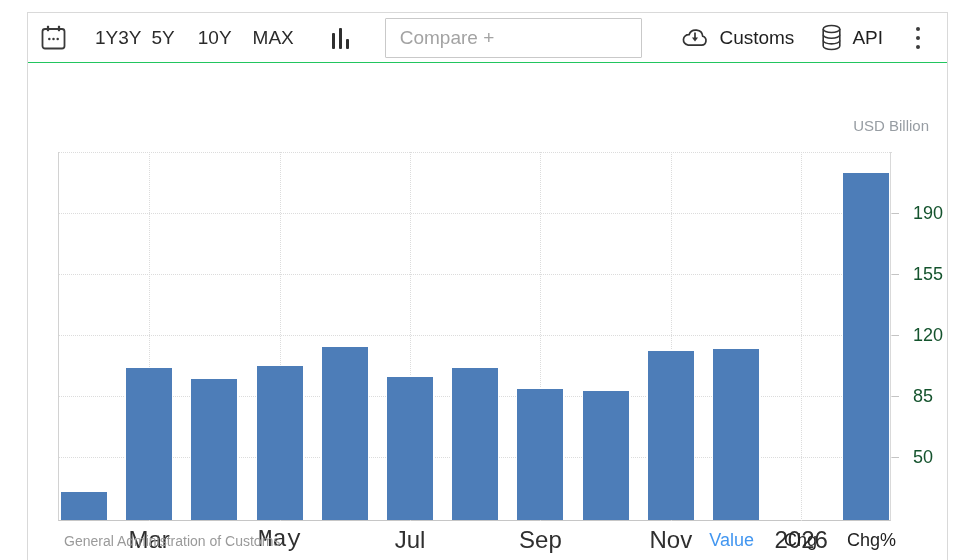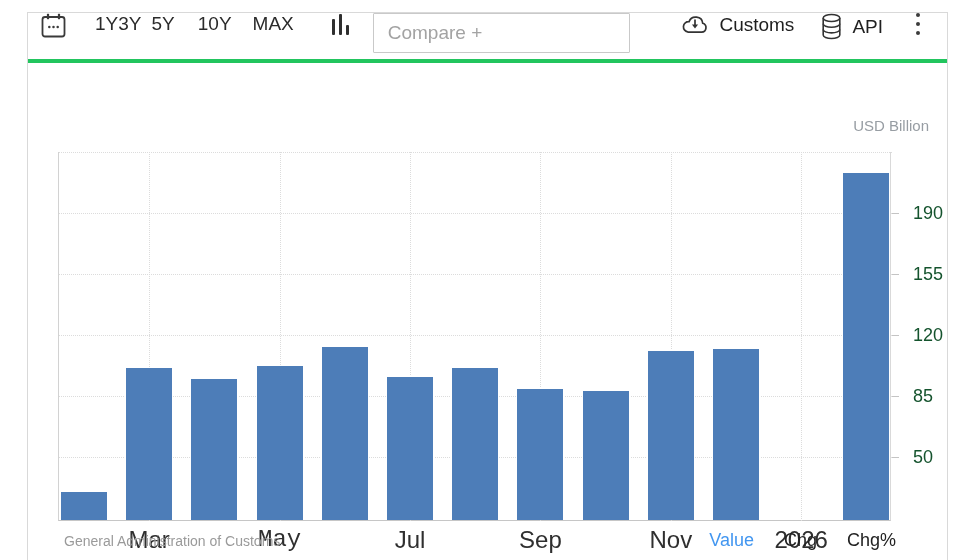--- a/index.html
+++ b/index.html
@@ -2,30 +2,30 @@
 <html><head>
 <meta charset="utf-8">
 <style>
   * { margin:0; padding:0; box-sizing:border-box; }
   html,body { width:957px; height:560px; background:#fff; overflow:hidden;
     font-family:"Liberation Sans","DejaVu Sans",sans-serif; }
   .widget { position:absolute; left:27px; top:12px; width:921px; height:560px;
     border:1px solid #d9d9d9; border-bottom:none; background:#fff; }
 
   
-  .toolbar { height:50px; display:flex; align-items:flex-start;
-    padding:0 27px 0 13px; border-bottom:4px solid #22c55e; }
+  .toolbar { height:50px; display:flex; align-items:center;
+    padding:0 27px 0 13px; border-bottom:1px solid #22c55e; }
   .tbtn { cursor:pointer; display:flex; align-items:center; }
   .range { font-size:19px; color:#2b2b2b; }
   .r1{margin-left:29px}.r2{}.r3{margin-left:10px}
   .r4{margin-left:23px}.r5{margin-left:21px}
   .coltype { margin-left:38px; display:flex; align-items:flex-end; height:22px; }
   .coltype span { display:block; width:3px; background:#2f2f2f; border-radius:1px; margin-right:4px; }
   .coltype .c1{height:16px}.coltype .c2{height:21px}.coltype .c3{height:10px;margin-right:0}
-  .compare { margin-left:24px; width:257px; height:40px; border:1px solid #c9c9c9;
+  .compare { margin-left:36px; width:257px; height:40px; border:1px solid #c9c9c9;
     border-radius:1px; font-size:19px; padding:0 14px; color:#555; outline:none;
     font-family:"Liberation Sans","DejaVu Sans",sans-serif; }
   .compare::placeholder { color:#a3a3a3; opacity:1; }
   .export { margin-left:auto; }
   .export svg { margin-right:9px; }
   .api { margin-left:27px; }
   .api svg { margin-right:10px; }
   .tlabel { font-size:19px; color:#1f1f1f; }
   .kebab { margin-left:33px; display:flex; flex-direction:column; align-items:center; height:22px; justify-content:space-between; }
   .kebab i { width:4px; height:4px; border-radius:50%; background:#3c3c3c; }

